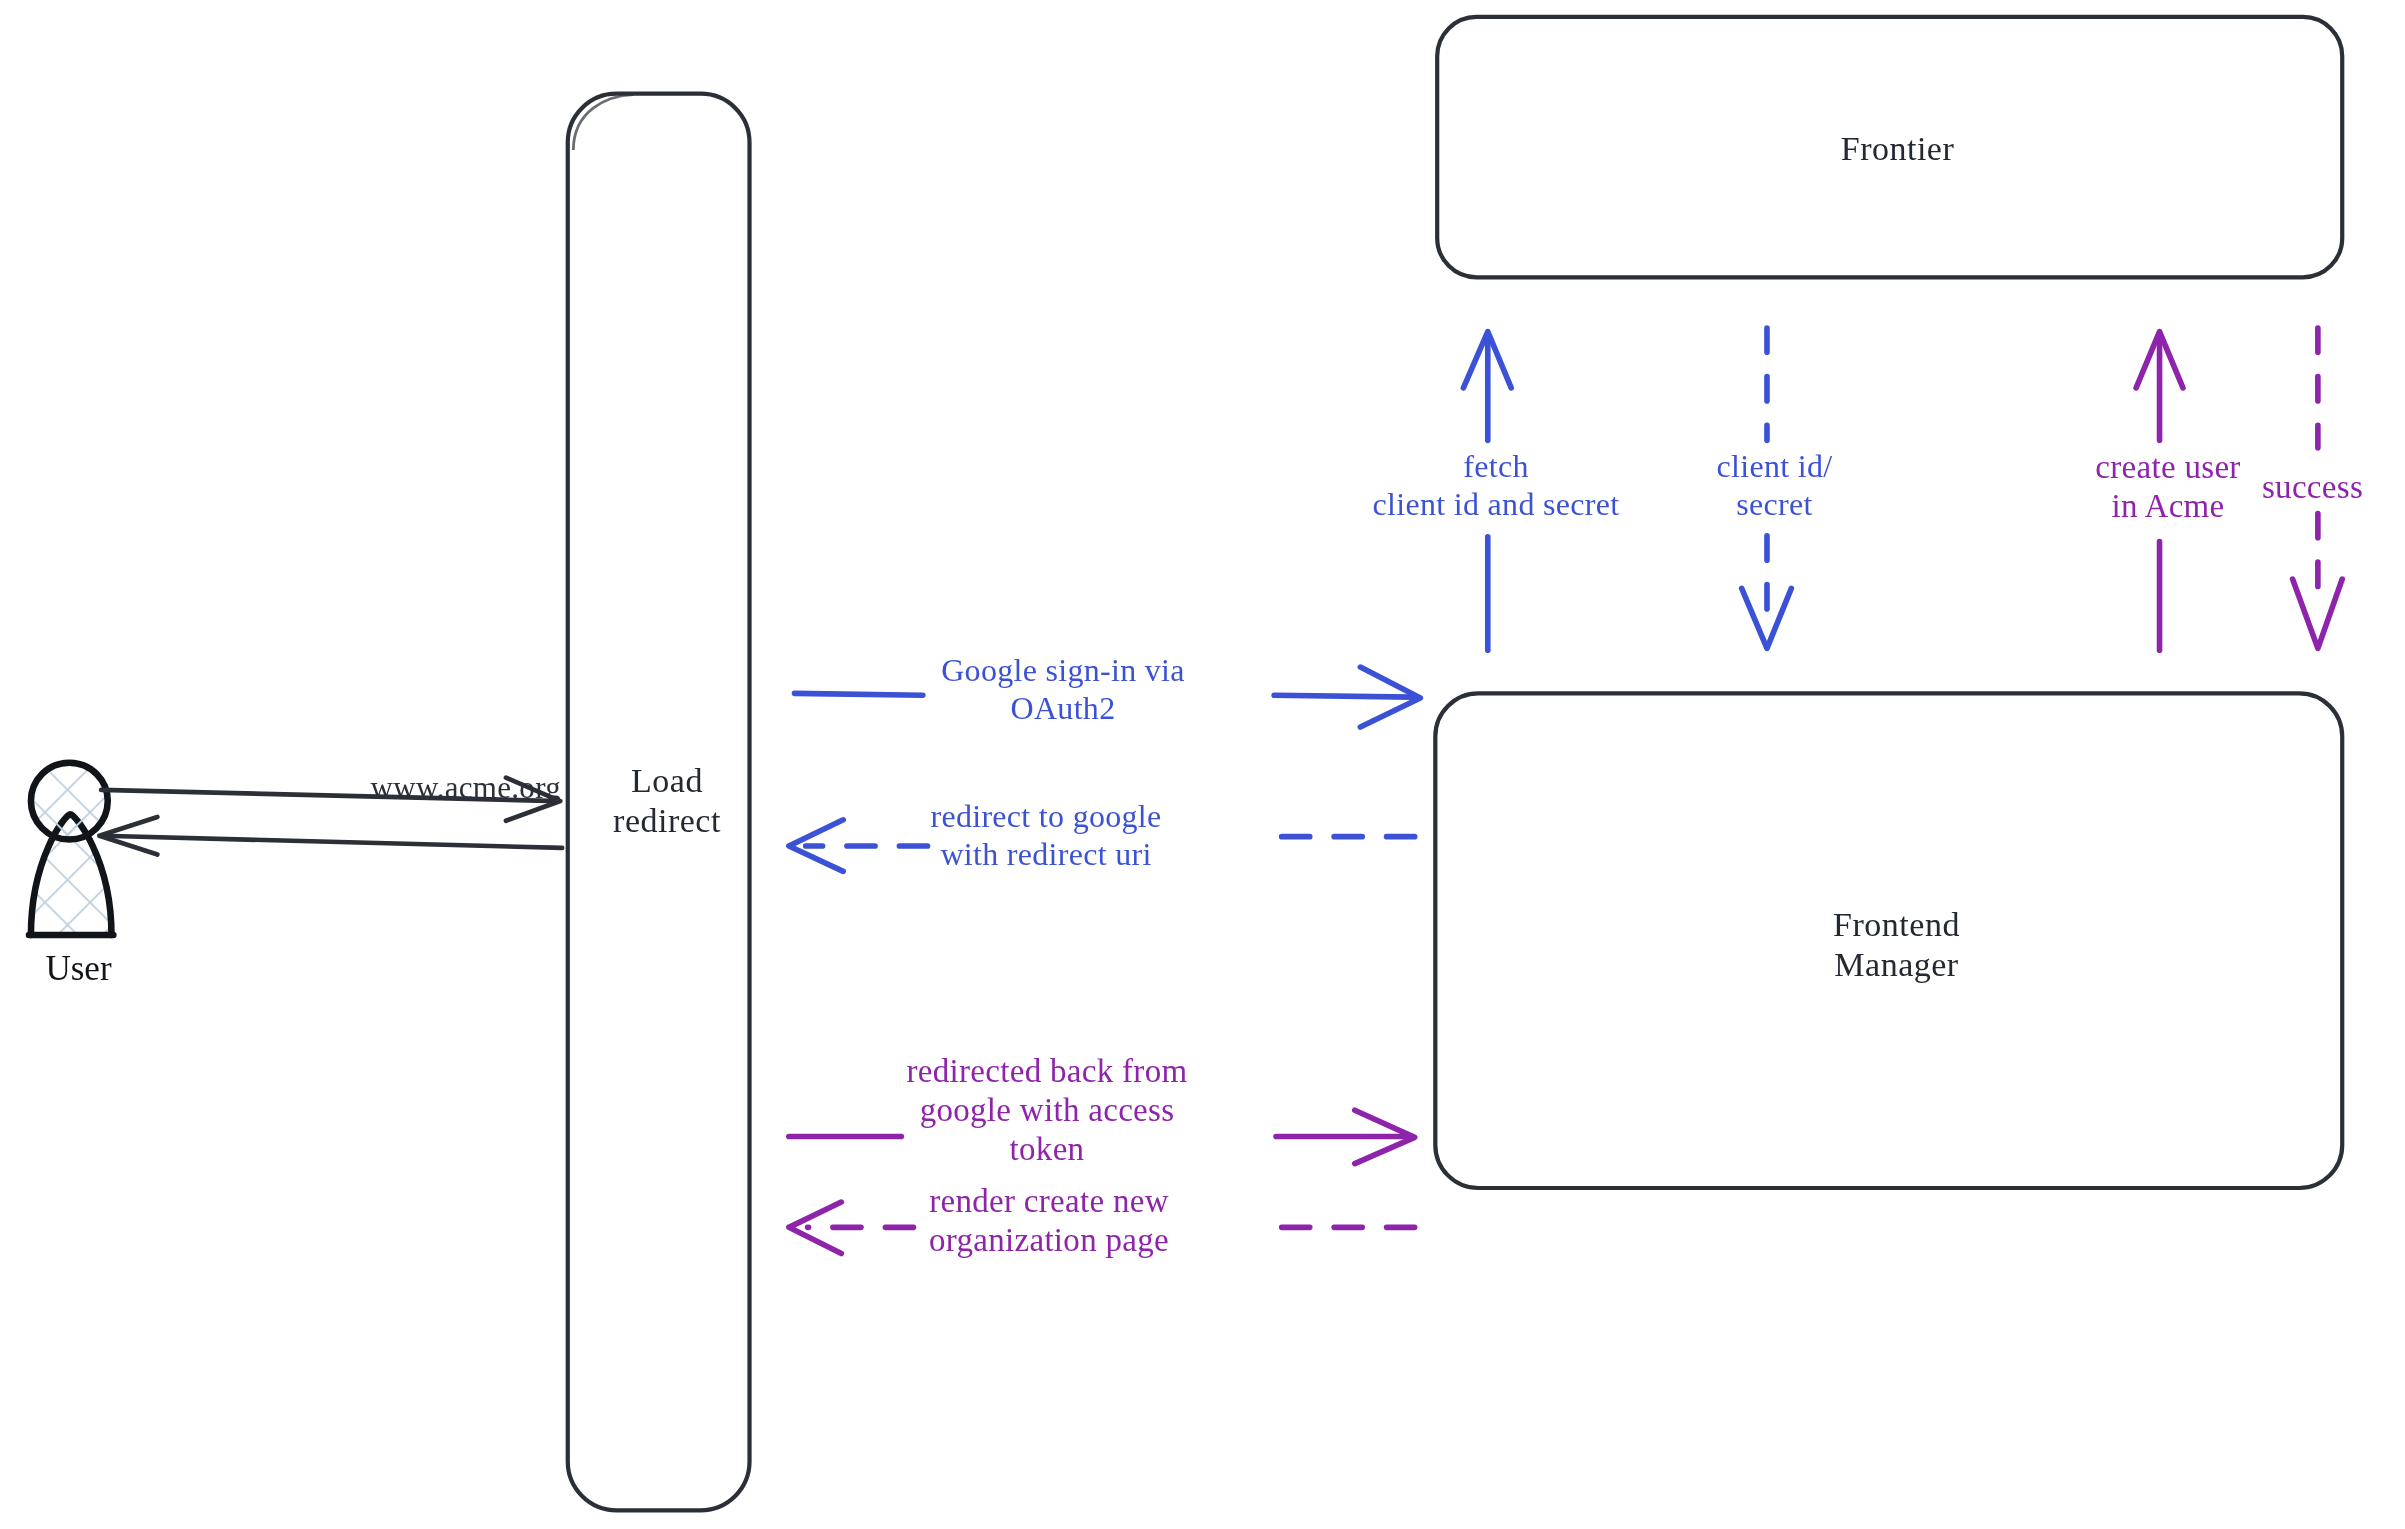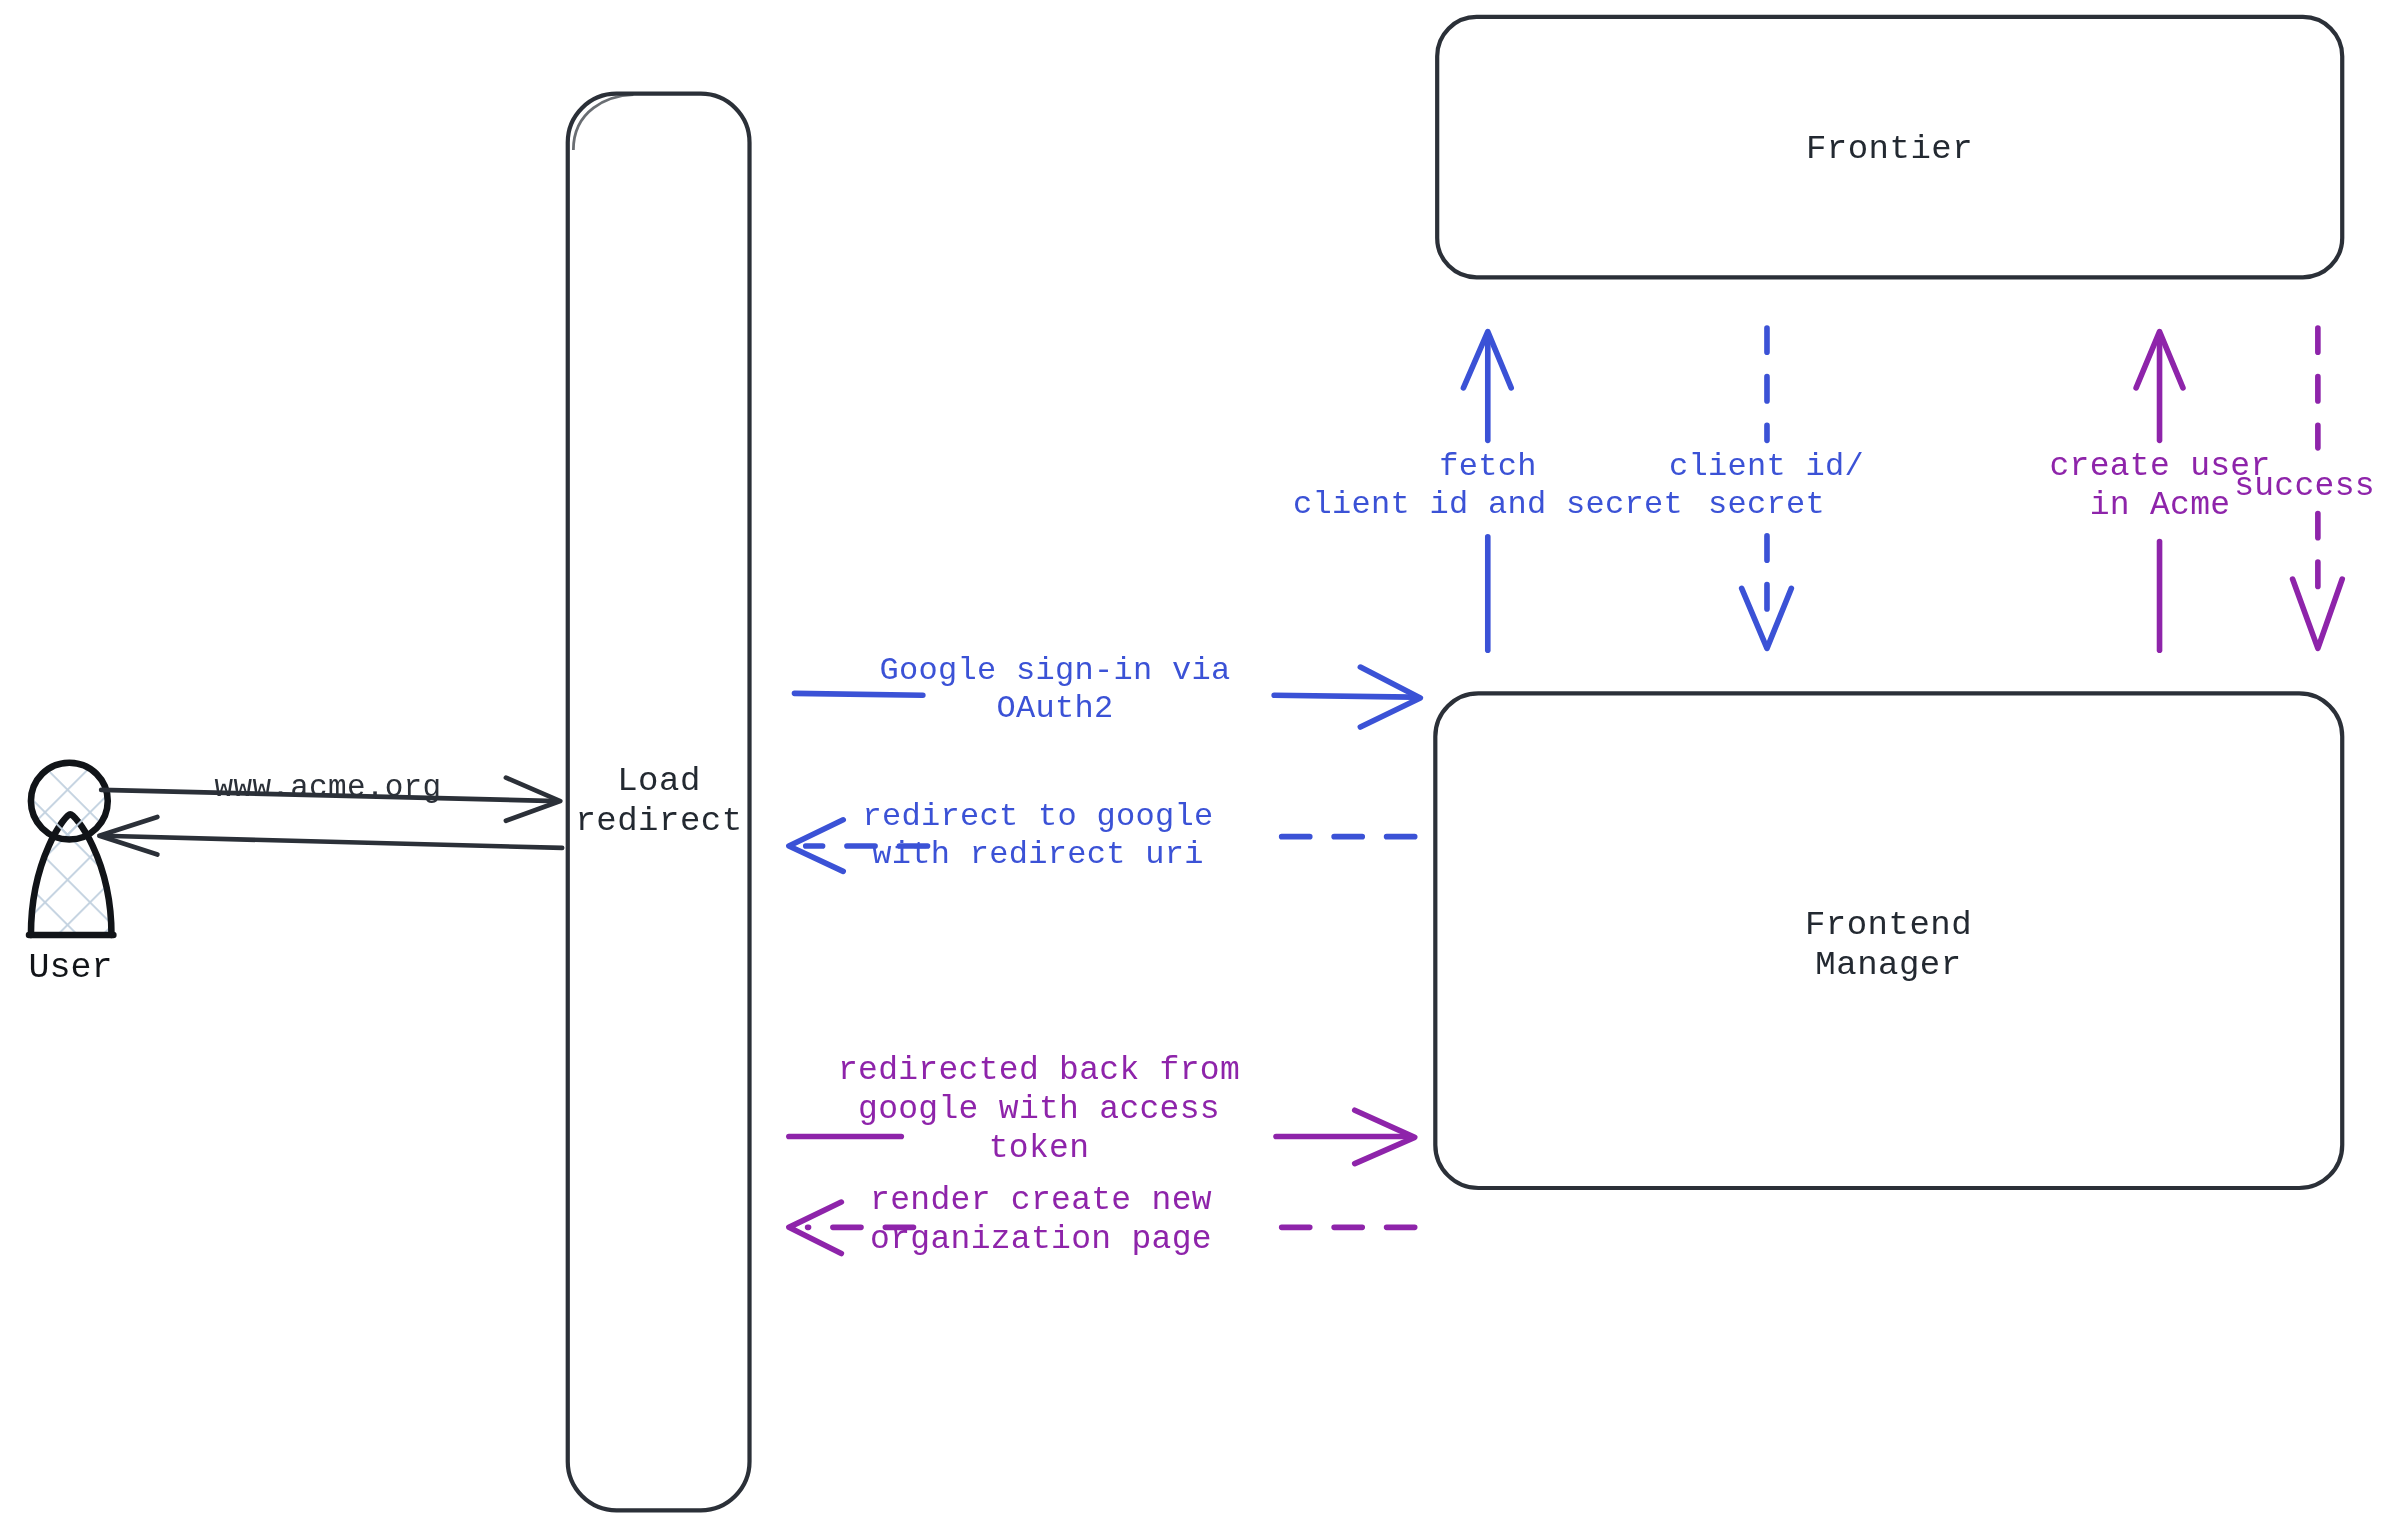--- a/index.html
+++ b/index.html
@@ -22,25 +22,26 @@
   svg.layer {
     position: absolute;
     left: 0;
     top: 0;
     width: 2405px;
     height: 1530px;
     overflow: visible;
   }
   .lbl {
     position: absolute;
-    font-family: Liberation Mono, monospace;
+    font-family: Liberation Serif, serif;
     text-align: center;
     line-height: 1.18;
     white-space: pre;
     pointer-events: none;
+    padding-left: 8px;
   }
   .node-label {
     color: #232931;
     font-size: 34px;
     letter-spacing: 0.5px;
   }
   .edge-blue {
     color: #3b52d6;
     font-size: 32px;
     letter-spacing: 0.3px;
@@ -153,21 +154,21 @@
   </svg>
 
   <div class="lbl user-caption" style="left:0px; top:948px; width:141px;">User</div>
 
   <div class="lbl node-label" style="left:568px; top:761px; width:182px;"><span>Load</span><br><span>redirect</span></div>
 
   <div class="lbl node-label" style="left:1437px; top:129px; width:905px;">Frontier</div>
 
   <div class="lbl node-label" style="left:1435px; top:905px; width:907px;"><span>Frontend</span><br><span>Manager</span></div>
 
-  <div class="lbl edge-dark" style="left:103px; top:770px; width:450px;">www.acme.org</div>
+  <div class="lbl edge-dark" style="left:103px; top:770px; width:450px;text-align:right;">www.acme.org</div>
 
   <div class="lbl edge-blue" style="left:816px; top:652px; width:478px;"><span>Google sign-in via</span><br><span>OAuth2</span></div>
 
   <div class="lbl edge-blue" style="left:804px; top:798px; width:468px;"><span>redirect to google</span><br><span>with redirect uri</span></div>
 
   <div class="lbl edge-purple" style="left:800px; top:1052px; width:478px;"><span>redirected back from</span><br><span>google with access</span><br><span>token</span></div>
 
   <div class="lbl edge-purple" style="left:802px; top:1182px; width:478px;"><span>render create new</span><br><span>organization page</span></div>
 
   <div class="lbl edge-blue" style="left:1293px; top:448px; width:390px;"><span>fetch</span><br><span>client id and secret</span></div>

